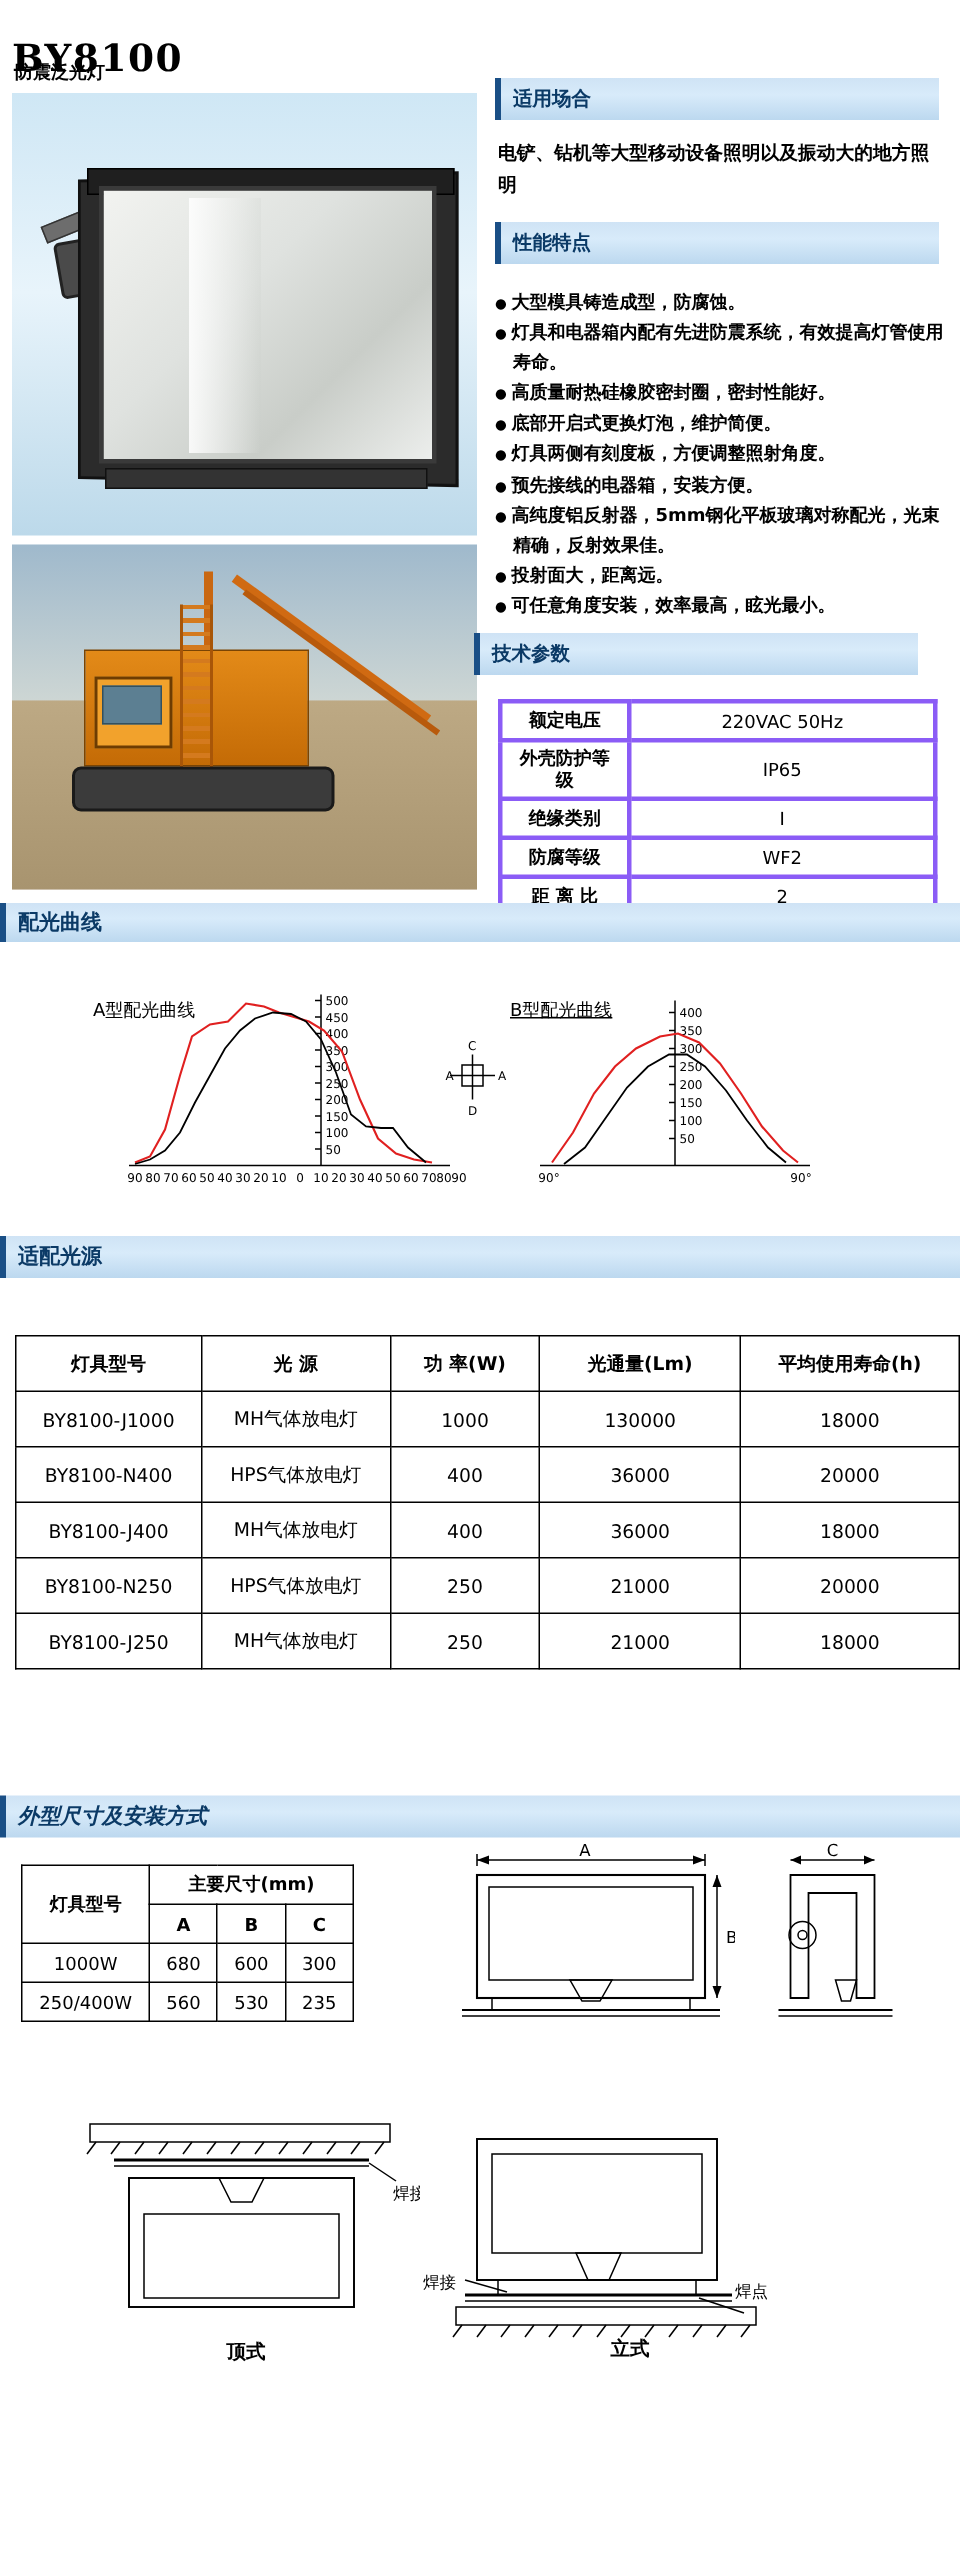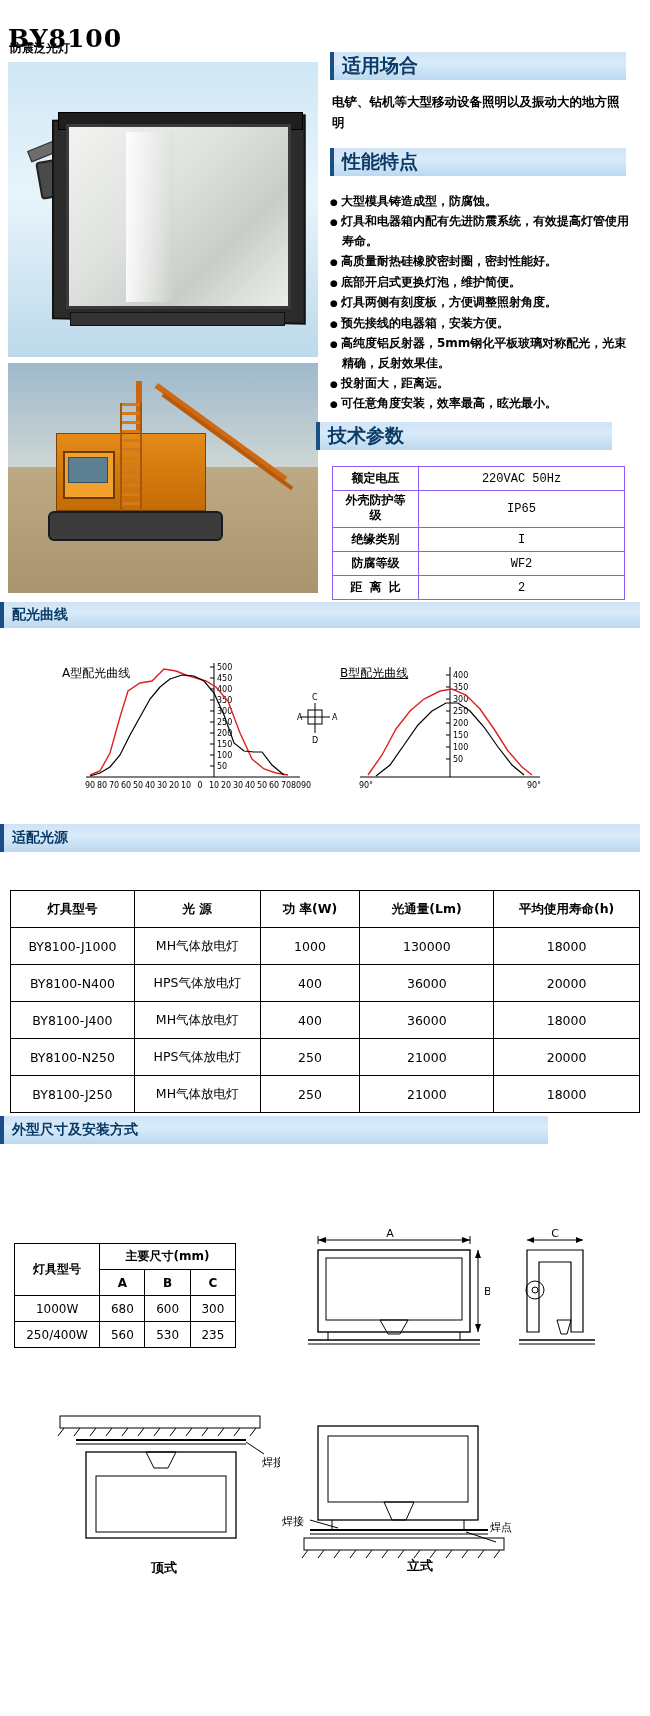--- a/index.html
+++ b/index.html
@@ -25,21 +25,21 @@
     font-size: 12px; font-weight:bold;
   }
 
   
   .sec-head {
     position:absolute;
     background: linear-gradient(to bottom, #cfe3f5 0%, #d8ebfa 40%, #bcd8ef 100%);
     border-left: 4px solid #1a4f86;
     display:flex; align-items:center;
     padding-left: 8px;
-    font-size: 19px; font-weight: bold; color:#0b3a66;
+    font-size: 13px; font-weight: bold; color:#0b3a66;
   }
   .sec-head.small { font-size: 14px; }
 
   
   .photo-top {
     position:absolute; left:8px; top:62px; width:310px; height:295px;
     background: linear-gradient(to bottom, #cfe7f5 0%, #e8f4fb 45%, #bcd9ea 100%);
     overflow:hidden;
   }
   .lamp-body {
@@ -113,21 +113,21 @@
   .feat-list li { list-style:none; margin:0 0 1px 0; text-indent:-12px; padding-left:12px; }
   .feat-list li:before { content:"● "; font-size:9px; }
   ul.feat-list { padding:0; margin:0;font-weight:bold; }
 
   
   table { border-collapse: collapse; }
   .spec-table {
     position:absolute; left:332px; top:466px; width:293px;
     font-size: 12px;
   }
-  .spec-table td { border:1px solid #8b5cf6; padding:3px 4px; height:22px;font-family:Liberation Mono, monospace; }
+  .spec-table td { border:3px solid #8b5cf6; padding:3px 4px; height:22px; }
   .spec-table td.k { width:86px; text-align:center; font-weight:bold; }
   .spec-table td.v { text-align:center; }
 
   
   .curve-area { position:absolute; left:0; top:625px; width:538px; height:185px; }
   .curve-label { position:absolute; font-size:11px; }
 
   
   .src-table {
     position:absolute; left:10px; top:890px; width:630px; font-size:12.5px;
@@ -364,21 +364,21 @@
     <tr>
       <td>BY8100-J250</td>
       <td>MH气体放电灯</td>
       <td>250</td>
       <td>21000</td>
       <td>18000</td>
     </tr>
   </tbody>
     </table>
 
-  <div class="sec-head small" style="left:0px; top:1116px; width:548px; height:28px;">外型尺寸及安装方式</div>
+  <div class="sec-head small" style="left:0px; top:1197px; width:640px; height:28px;font-style:italic;">外型尺寸及安装方式</div>
 
   <table class="dim-table">
     <tbody>
         <tr>
       <th rowspan="2" style="width:86px">灯具型号</th>
       <th colspan="3">主要尺寸(mm)</th>
     </tr>
     <tr>
       <th style="width:46px">A</th>
       <th style="width:46px">B</th>

